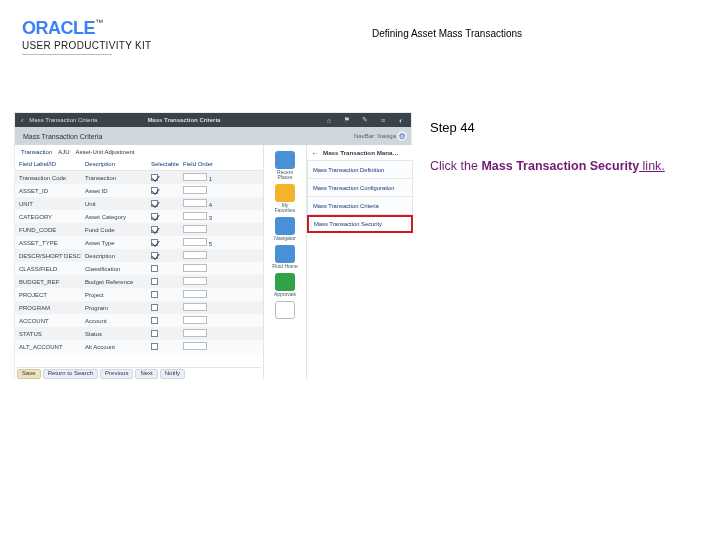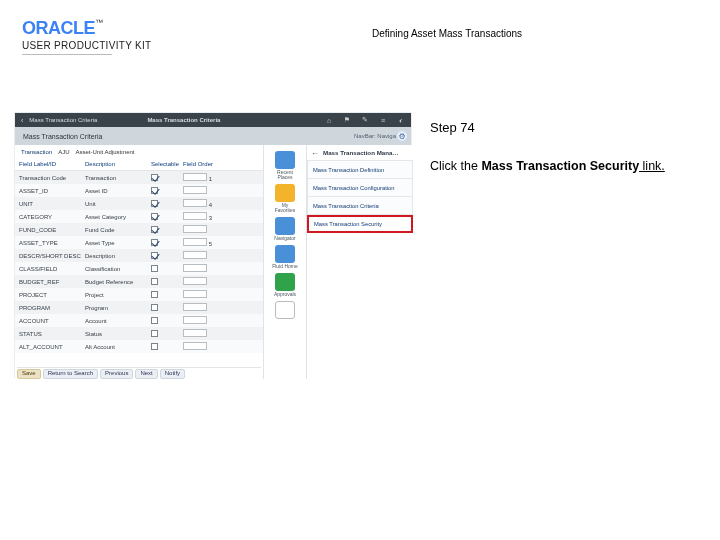--- a/index.html
+++ b/index.html
@@ -43,21 +43,21 @@
     position: absolute;
     top: 120px; left: 430px;
     font-size: 13px;
     color: #000;
   }
   .instruction {
     position: absolute;
     top: 158px; left: 430px;
     width: 250px;
     font-size: 12.5px;
-    color: #000000;
+    color: #701a75;
     line-height: 1.35;
   }
   .instruction b { font-weight: bold; }
   .instruction .linkword { text-decoration: underline; }
 
   
   .shot {
     position: absolute;
     top: 112px; left: 14px;
     width: 398px; height: 266px;
@@ -229,21 +229,21 @@
 <div class="brand">
   <div class="brand-logo">
     <span class="o-red">ORACLE</span><span class="o-tm">™</span>
   </div>
   <div class="brand-sub">USER PRODUCTIVITY KIT</div>
   <div class="brand-rule"></div>
 </div>
 
 <div class="doc-title">Defining Asset Mass Transactions</div>
 
-<div class="step">Step 74</div>
+<div class="step">Step 44</div>
 
 <div class="instruction">
   <span>Click the </span><b>Mass Transaction Security</b><span class="linkword"> link.</span>
 </div>
 
 <div class="shot">
 
   <div class="topbar">
     <span class="arrow">‹</span>
     <span class="title1">Mass Transaction Criteria</span>

